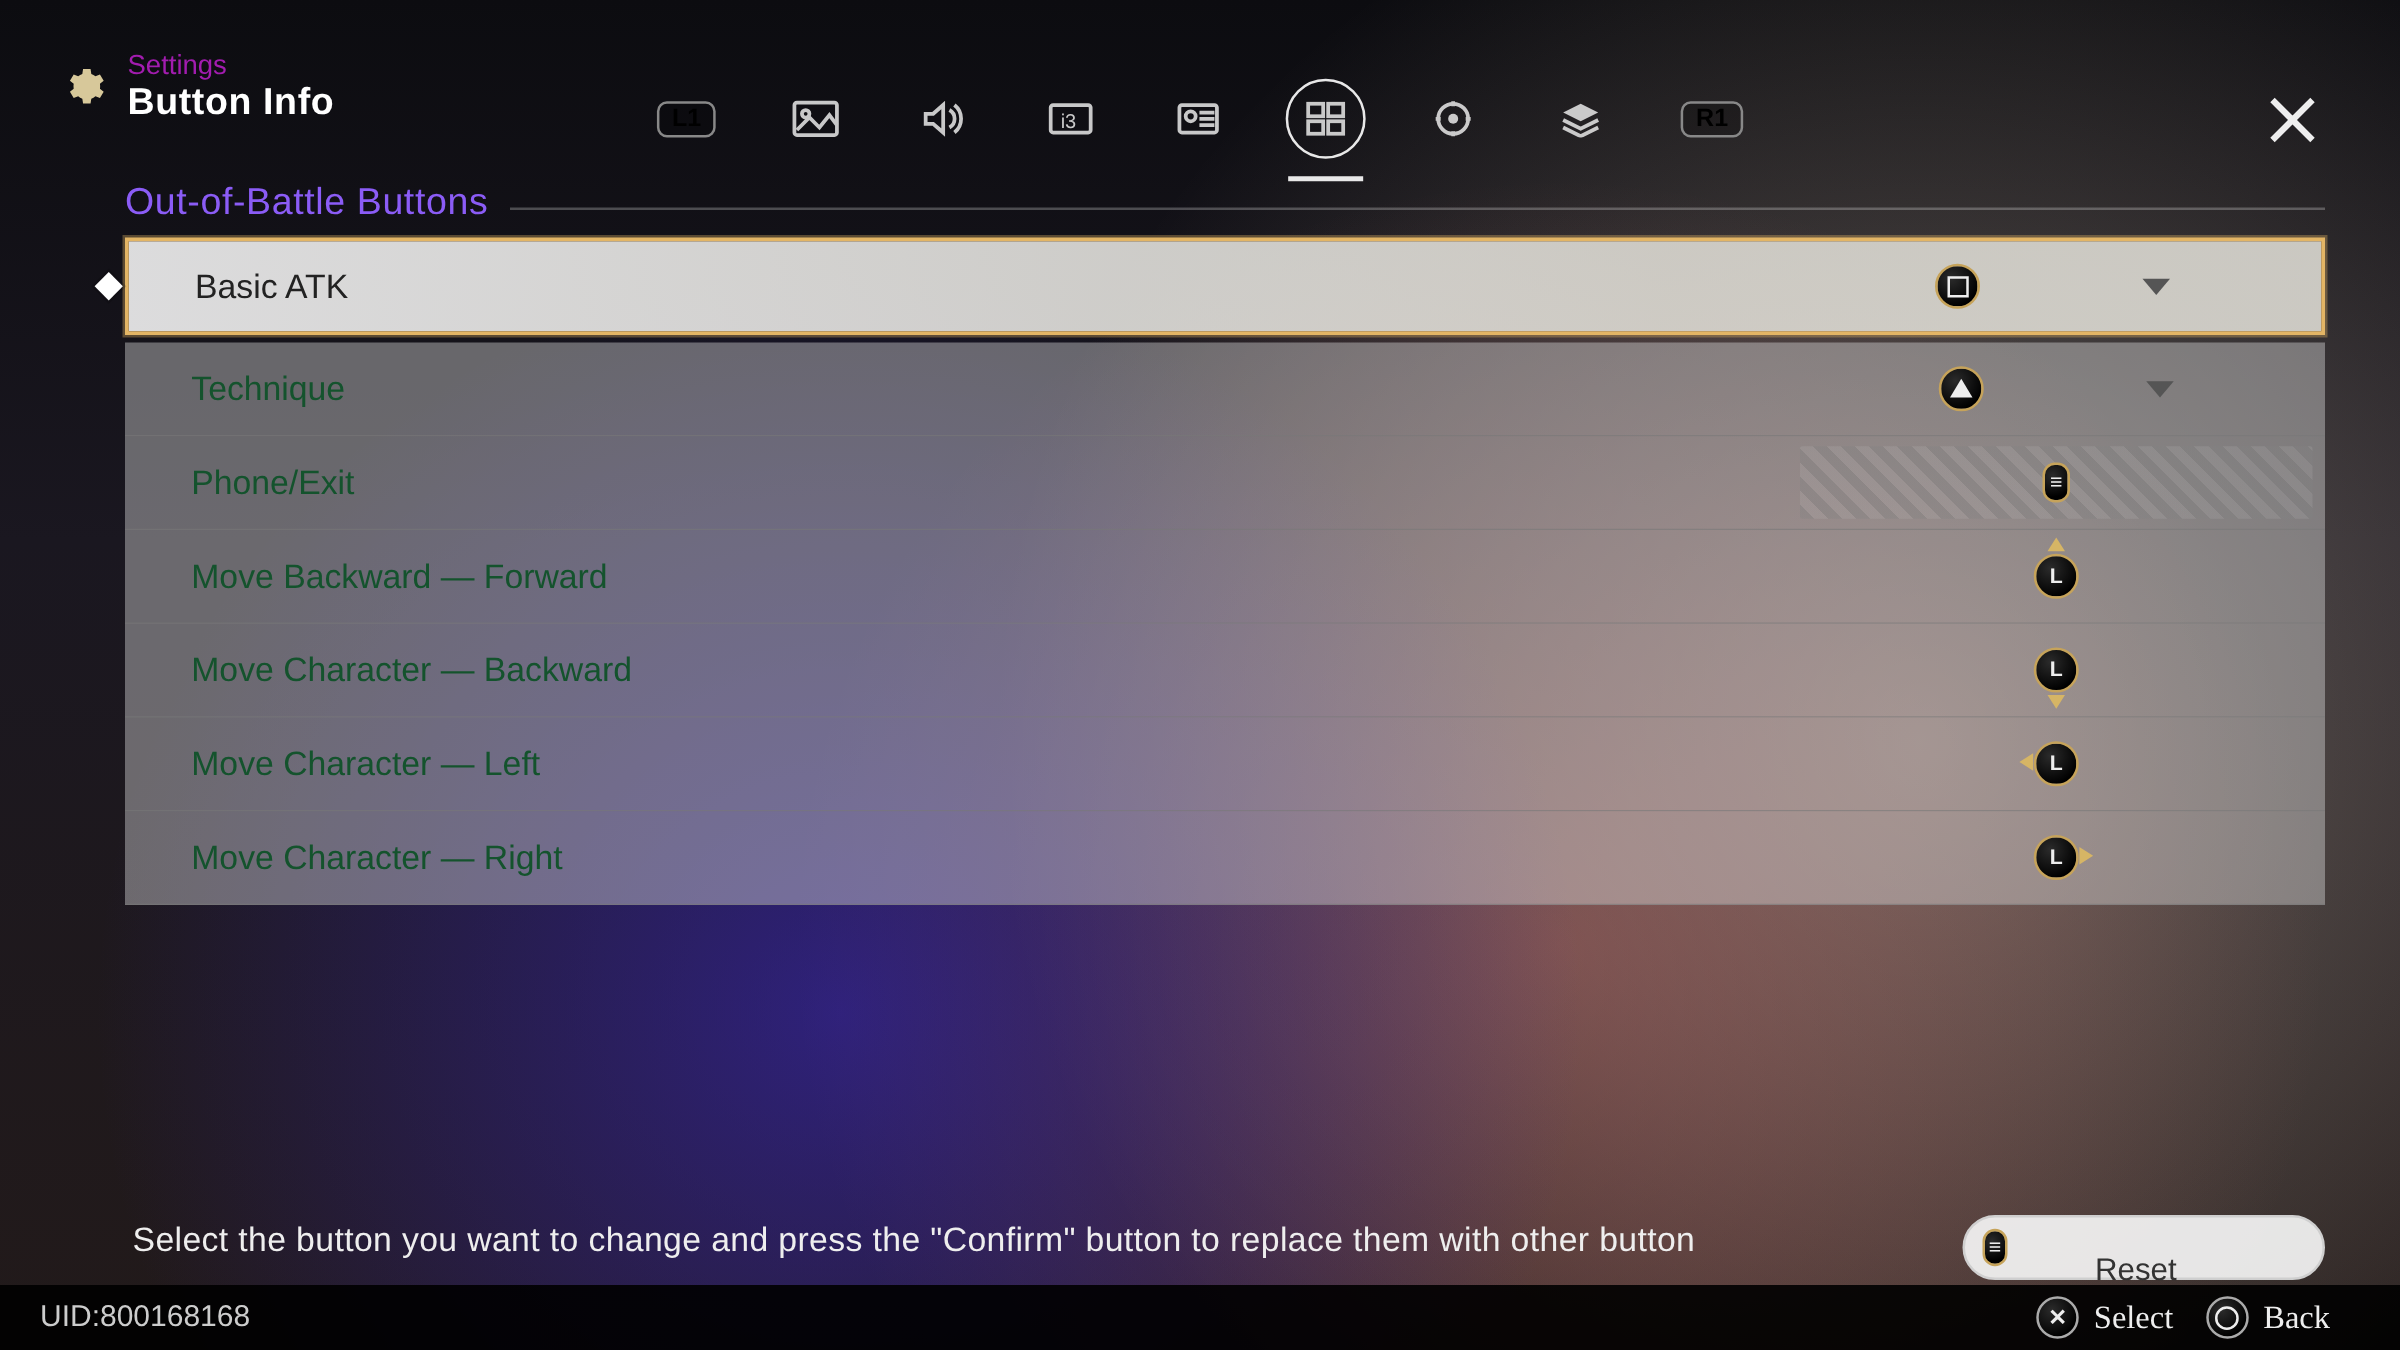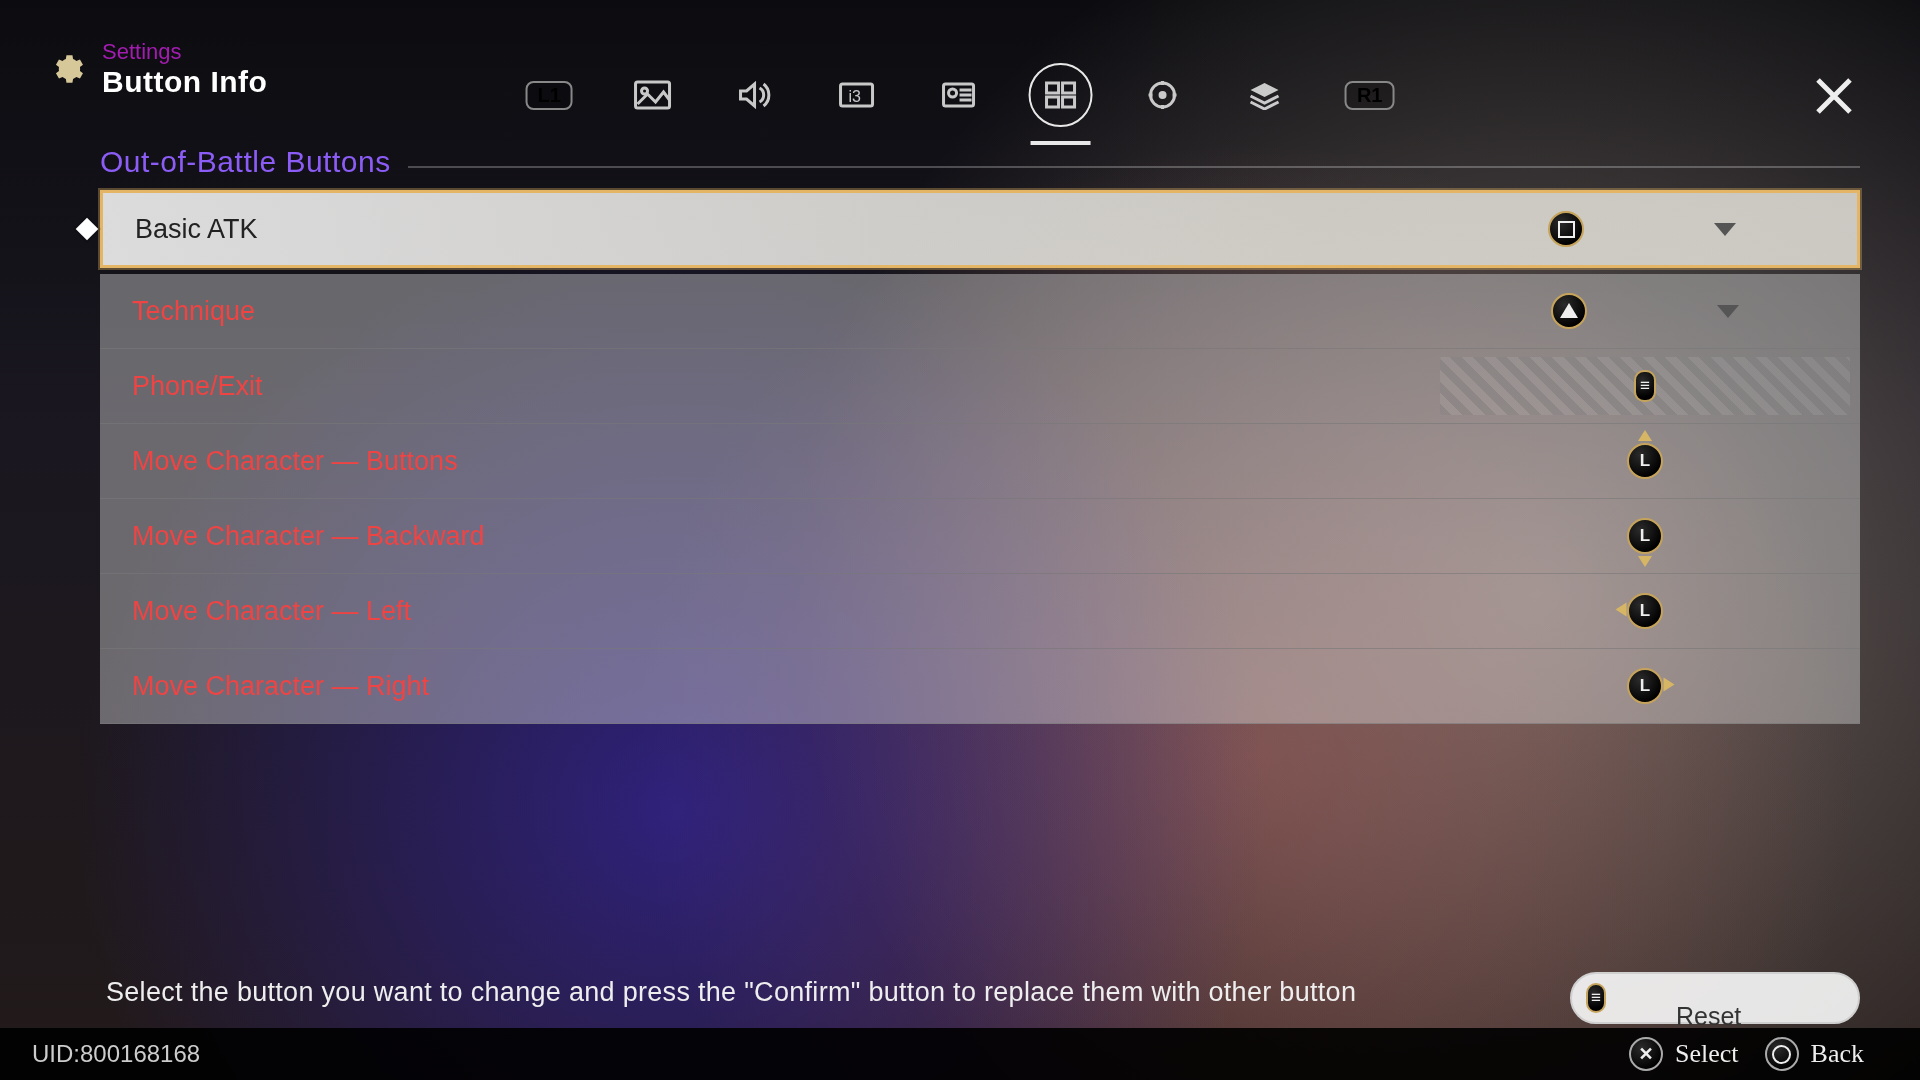--- a/index.html
+++ b/index.html
@@ -35,32 +35,33 @@
   
   .section-title { position:absolute; left:100px; top:145px; font-size:30px; color:#8b5cf6; font-weight:500; letter-spacing:.5px; }
   .section-rule  { position:absolute; left:408px; right:60px; top:166px; height:2px; background:rgba(255,255,255,.25); }
 
   .list { position:absolute; left:100px; right:60px; top:190px; }
   .row {
     height:75px; display:flex; align-items:center;
     background:rgba(220,220,220,.42);
     border-bottom:1px solid rgba(120,120,120,.6);
     position:relative;
+    padding-left:21px;
   }
   .row.selected {
     background:linear-gradient(90deg,rgba(255,255,255,.85) 0%,rgba(230,228,220,.85) 70%,rgba(230,228,220,.85) 100%);
     border:3px solid #e3b565;
     height:78px;
     margin-bottom:6px;
     box-shadow:0 0 0 2px rgba(227,181,101,.35);
   }
   .row.selected .label { color:#222; }
   .sel-diamond { position:absolute; left:-24px; width:16px; height:16px; transform:rotate(45deg); background:#fff; box-shadow:0 0 0 2px rgba(0,0,0,.15); }
   .label { margin-left:32px; font-size:27px; color:#2d2d2d; font-weight:500; flex:1; }
-  .row:not(.selected) .label { color:#ef4444; }
+  .row:not(.selected) .label { color:#14532d; }
 
   .binding { width:430px; height:100%; display:flex; align-items:center; justify-content:center; gap:130px; position:relative; }
   .locked-bg {
     position:absolute; inset:8px 10px;
     background:repeating-linear-gradient(45deg,rgba(130,130,130,.35) 0 8px,rgba(200,200,200,.15) 8px 16px);
     border-radius:2px;
   }
   .ps-btn {
     width:36px; height:36px; border-radius:50%;
     background:radial-gradient(circle at 35% 30%, #2b2b2b, #000 75%);
@@ -206,21 +207,21 @@
       </div>
     </div>
     <div class="row">
       <span class="label">Phone/Exit</span>
       <div class="binding">
         <div class="locked-bg"></div>
         <span class="ps-btn options"></span>
       </div>
     </div>
     <div class="row">
-      <span class="label">Move Character — Buttons</span>
+      <span class="label">Move Backward — Forward</span>
       <div class="binding">
         <span class="stick up">
           <span class="cap">L</span>
           <span class="arrow"></span>
         </span>
       </div>
     </div>
     <div class="row">
       <span class="label">Move Character — Backward</span>
       <div class="binding">

